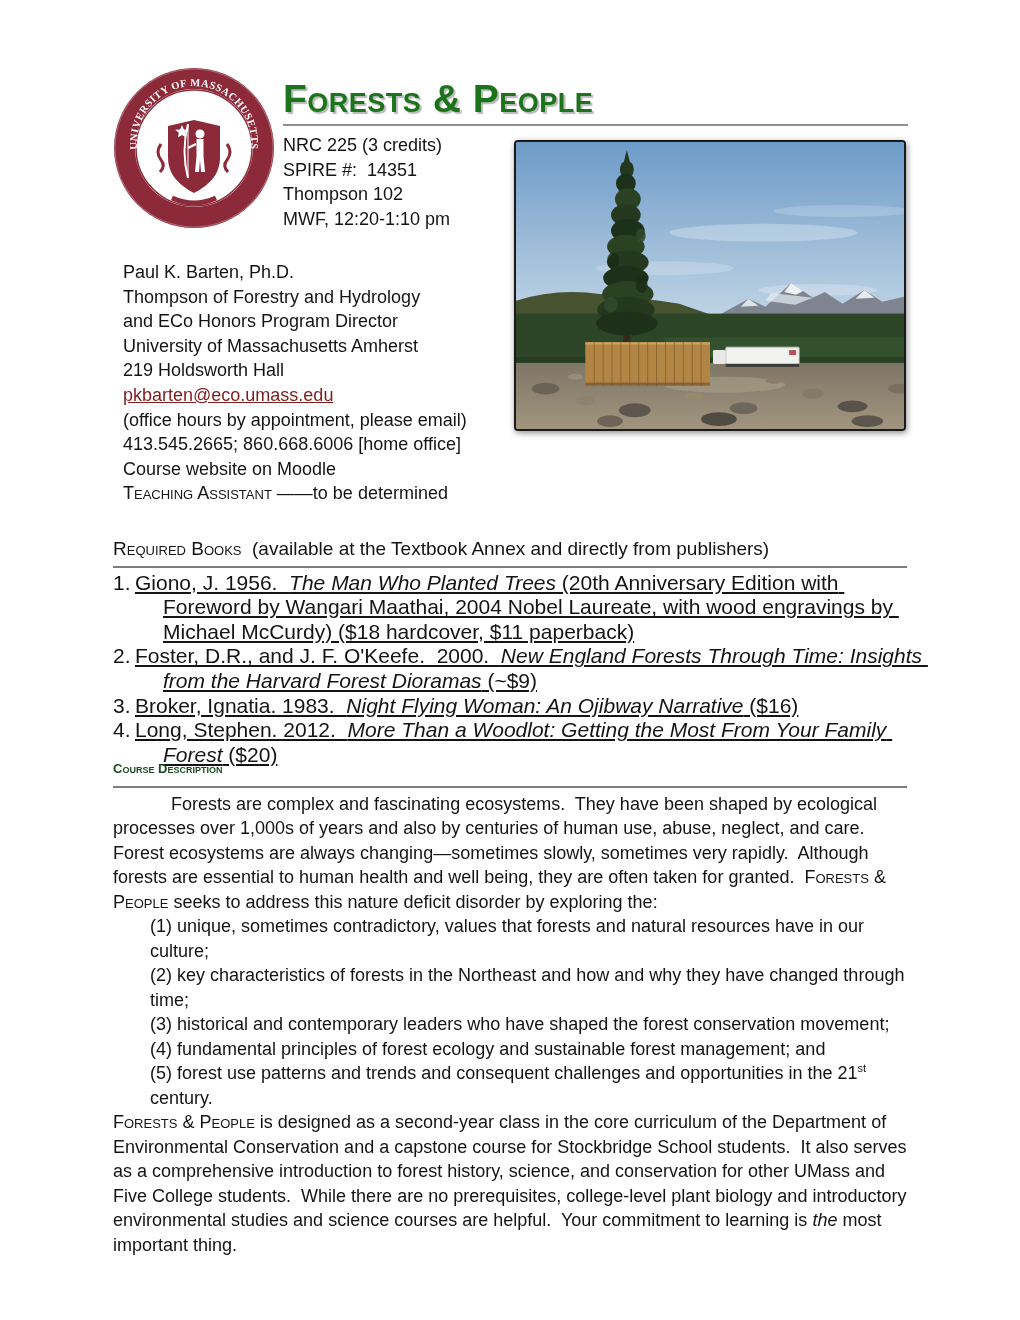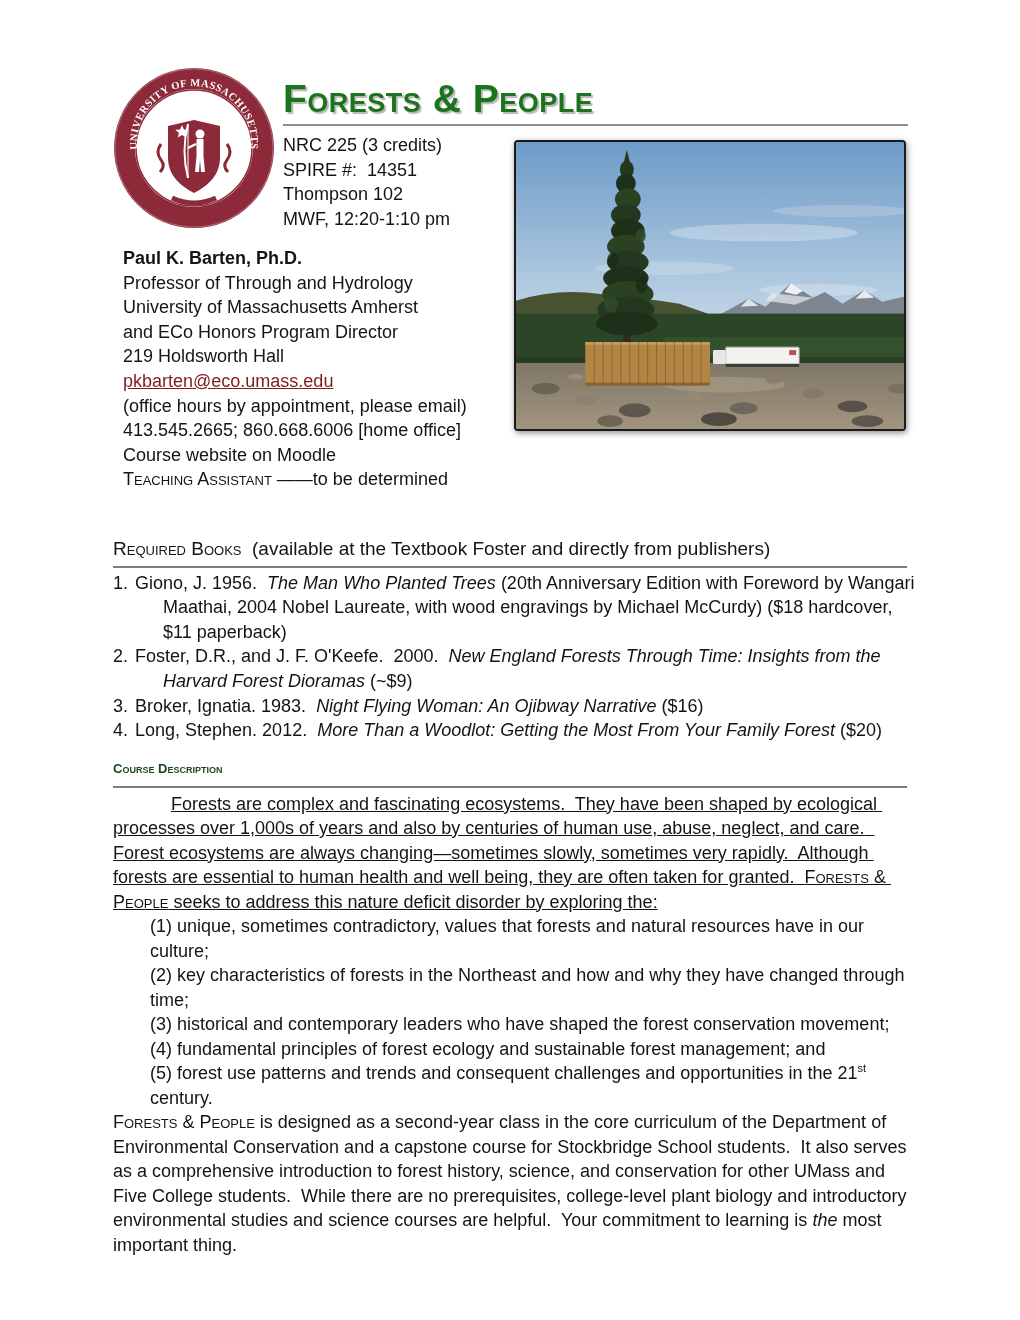--- a/index.html
+++ b/index.html
@@ -29,34 +29,34 @@
   
   .photo-frame {
     position: absolute; left: 514px; top: 140px; width: 392px; height: 291px;
     border: 2px solid #1a1a1a; border-radius: 4px; overflow: hidden;
     box-shadow: 1px 2px 6px rgba(0,0,0,.45); background: #9cb8d4;
   }
   .photo-frame svg { display: block; width: 100%; height: 100%; }
 
   
   .instructor { position: absolute; left: 123px; top: 246px; width: 392px; line-height: 24.6px; }
-  .instructor .name { font-weight: 700; }
+  .instructor .name { font-weight: 400; margin-top: 14px; }
   .email-line a { color: #7f1d1d; text-decoration: underline; }
 
   
   .books { position: absolute; left: 113px; top: 537px; width: 812px; line-height: 24.6px; }
   .section-head { font-size: 19px; }
   .head-rule { height: 2px; background: #7d7d7d; margin: 4px 0 3px; width: 794px; }
-  .book { padding-left: 50px; text-indent: -50px; font-size: 18px; }
+  .book { padding-left: 50px; text-indent: -50px; font-size: 21px; text-decoration: underline; }
   .book .num { display: inline-block; width: 22px; text-indent: 0; }
 
   
   .course-desc { position: absolute; left: 113px; top: 757px; width: 794px; line-height: 24.5px; }
   .cd-head { font-weight: 700; color: #1b4a21; font-size: 13px; }
-  .para1 { text-indent: 58px; margin-top: 4px; text-decoration: underline; }
+  .para1 { text-indent: 58px; margin-top: 4px; }
   .desc-list { margin-left: 37px; width: 757px; }
 </style>
 </head>
 <body>
 
 <div class="page">
 
   <div class="seal">
     <svg viewBox="0 0 164 164" width="164" height="164">
       <defs>
@@ -191,33 +191,33 @@
       <ellipse cx="112" cy="184" rx="31" ry="12" fill="#1d3019"></ellipse>
       <ellipse cx="98" cy="120" rx="6" ry="8" fill="#1a2c16" opacity="0.8"></ellipse>
       <ellipse cx="127" cy="145" rx="6" ry="8" fill="#1a2c16" opacity="0.8"></ellipse>
       <ellipse cx="96" cy="165" rx="7" ry="8" fill="#30492a" opacity="0.9"></ellipse>
       <ellipse cx="126" cy="95" rx="5" ry="7" fill="#30492a" opacity="0.9"></ellipse>
     </svg>
   </div>
 
   <div class="instructor">
     <div class="name pw">Paul K. Barten, Ph.D.</div>
-    <div class="pw">Professor of Through and Hydrology</div>
+    <div class="pw">Thompson of Forestry and Hydrology</div>
+    <div class="pw">and ECo Honors Program Director</div>
     <div class="pw">University of Massachusetts Amherst</div>
-    <div class="pw">and ECo Honors Program Director</div>
     <div class="pw">219 Holdsworth Hall</div>
     <div class="email-line"><a href="#">pkbarten@eco.umass.edu</a></div>
     <div class="pw">(office hours by appointment, please email)</div>
     <div class="pw">413.545.2665; 860.668.6006 [home office]</div>
     <div class="pw">Course website on Moodle</div>
     <div><span class="sc pw">Teaching Assistant</span><span class="pw"> ——to be determined</span></div>
   </div>
 
   <div class="books">
-    <div class="section-head"><span class="sc pw">Required Books</span><span class="pw">  (available at the Textbook Foster and directly from publishers)</span></div>
+    <div class="section-head"><span class="sc pw">Required Books</span><span class="pw">  (available at the Textbook Annex and directly from publishers)</span></div>
     <div class="head-rule"></div>
     <div class="book"><span class="num pw">1.</span><span class="pw">Giono, J. 1956.  </span><span class="it pw">The Man Who Planted Trees</span><span class="pw"> (20th Anniversary Edition with Foreword by Wangari Maathai, 2004 Nobel Laureate, with wood engravings by Michael McCurdy) ($18 hardcover, $11 paperback)</span></div>
     <div class="book"><span class="num pw">2.</span><span class="pw">Foster, D.R., and J. F. O'Keefe.  2000.  </span><span class="it pw">New England Forests Through Time: Insights from the Harvard Forest Dioramas</span><span class="pw"> (~$9)</span></div>
     <div class="book"><span class="num pw">3.</span><span class="pw">Broker, Ignatia. 1983.  </span><span class="it pw">Night Flying Woman: An Ojibway Narrative</span><span class="pw"> ($16)</span></div>
     <div class="book"><span class="num pw">4.</span><span class="pw">Long, Stephen. 2012.  </span><span class="it pw">More Than a Woodlot: Getting the Most From Your Family Forest</span><span class="pw"> ($20)</span></div>
   </div>
 
   <div class="course-desc">
     <div class="cd-head sc pw">Course Description</div>
     <div class="head-rule"></div>

